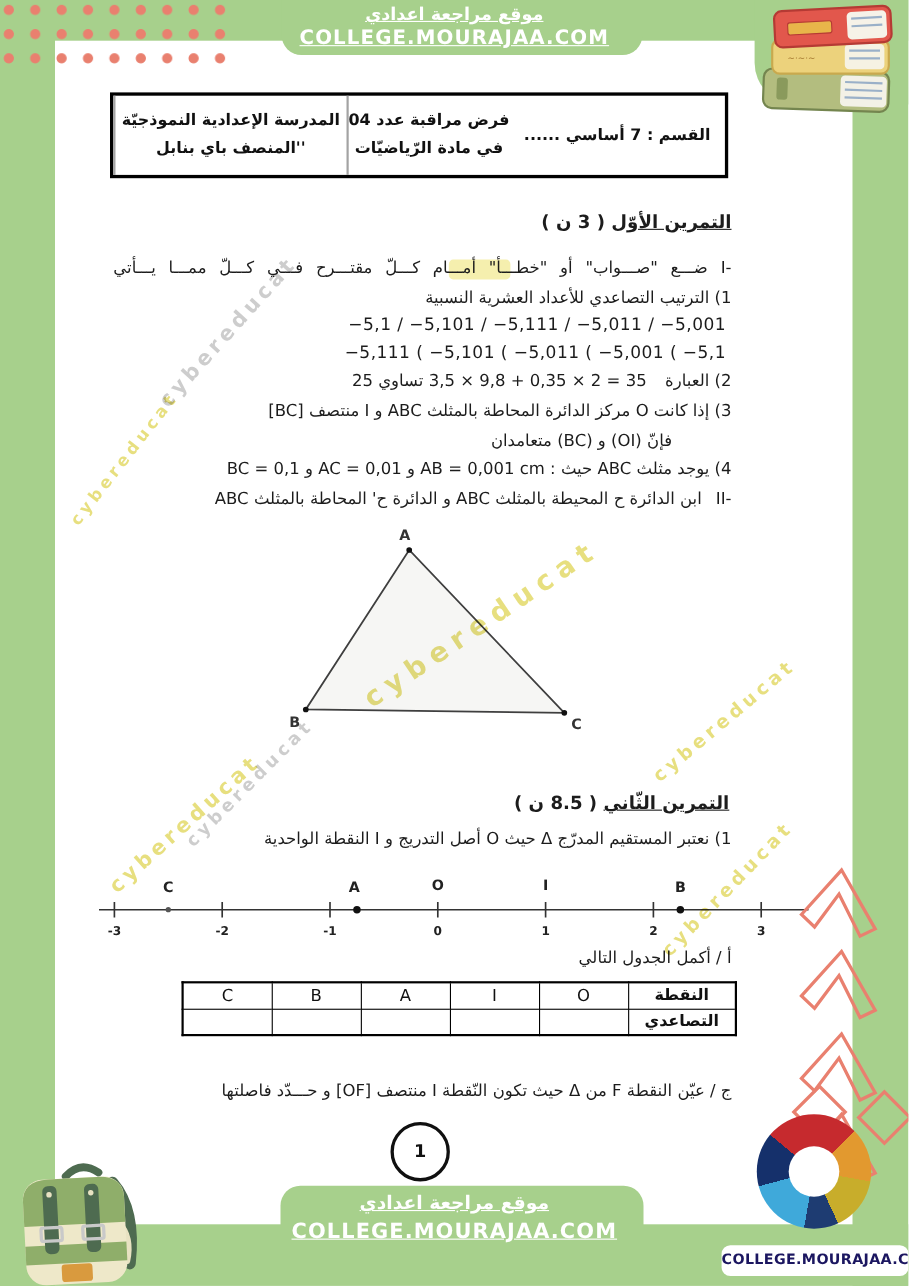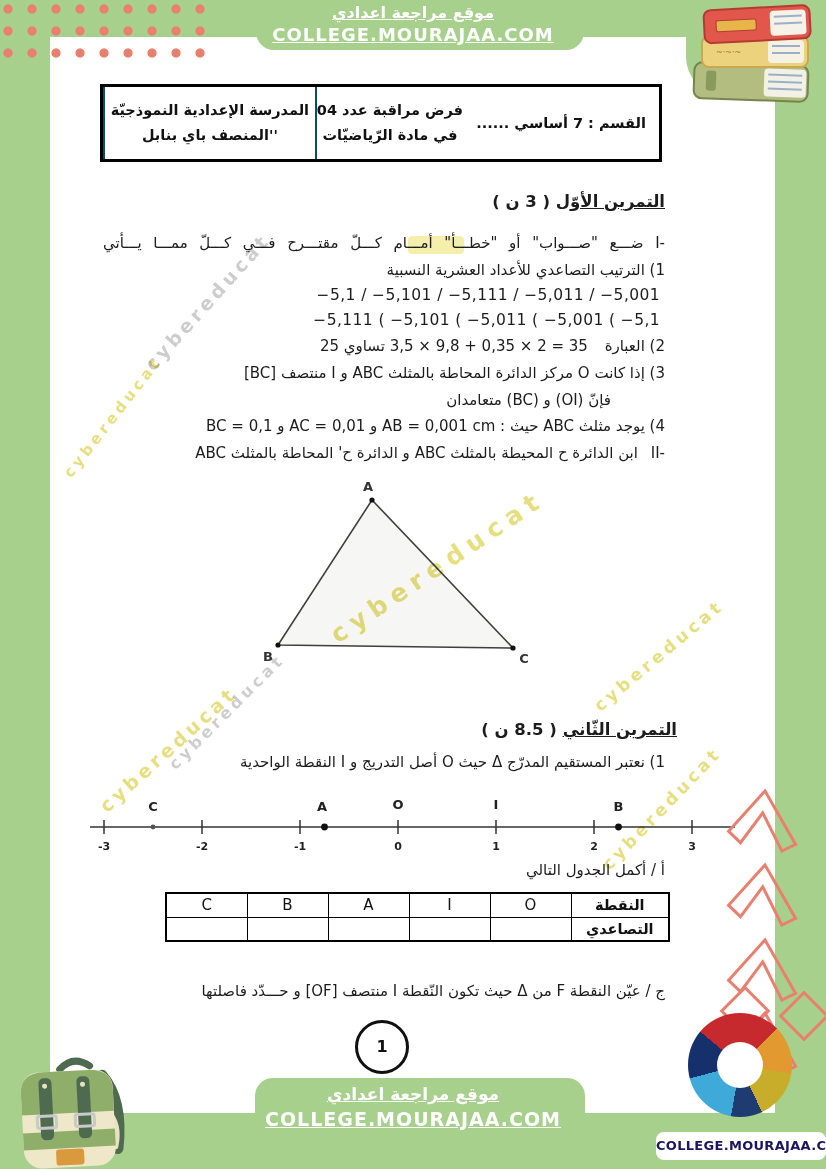--- a/index.html
+++ b/index.html
@@ -29,21 +29,21 @@
   .site-header{position:absolute;left:0;top:3px;width:100%;text-align:center;color:#fff;}
   .site-header .ar{font-size:16px;font-weight:bold;text-decoration:underline;}
   .site-header .url{font-size:18px;font-weight:bold;text-decoration:underline;letter-spacing:1px;margin-top:2px;}
   .site-footer{position:absolute;left:0;top:1084px;width:100%;text-align:center;color:#fff;}
   .site-footer .ar{font-size:17px;font-weight:bold;text-decoration:underline;}
   .site-footer .url{font-size:19px;font-weight:bold;text-decoration:underline;letter-spacing:1px;margin-top:4px;}
 
   
   .head-table{position:absolute;left:100px;top:84px;width:562px;height:78px;display:flex;flex-direction:row-reverse;
     border:3px solid #000;background:#fff;direction:rtl;}
-  .head-cell{border-left:2px solid #0c4a6e;display:flex;flex-direction:column;justify-content:center;align-items:center;
+  .head-cell{border-left:2px solid #a3a3a3;display:flex;flex-direction:column;justify-content:center;align-items:center;
     font-weight:bold;font-size:14.5px;color:#111;line-height:25px;text-align:center;}
   .head-cell:last-child{border-left:none;}
   .hc-school{width:214px;}
   .hc-exam{width:150px;}
   .hc-class{width:198px;}
 
   
   .l{position:absolute;direction:rtl;text-align:right;font-size:15px;color:var(--ink);white-space:nowrap;}
   .ex-title{font-size:16.5px;font-weight:bold;}
   .ex-title .u{text-decoration:underline;}
@@ -169,21 +169,21 @@
   <svg style="position:absolute;left:238px;top:478px;" width="330" height="200" viewBox="0 0 330 200">
     <polygon points="134,22 40,167 275,170" fill="#f6f6f4" stroke="#3f3f3f" stroke-width="1.6"></polygon>
     <circle cx="134" cy="22" r="2.6" fill="#111"></circle>
     <circle cx="40" cy="167" r="2.6" fill="#111"></circle>
     <circle cx="275" cy="170" r="2.6" fill="#111"></circle>
     <text x="130" y="13" font-size="13" font-weight="bold" fill="#333" text-anchor="middle">A</text>
     <text x="30" y="183" font-size="13" font-weight="bold" fill="#333" text-anchor="middle">B</text>
     <text x="286" y="185" font-size="13" font-weight="bold" fill="#333" text-anchor="middle">C</text>
   </svg>
 
-  <div class="l ex-title" style="right:149px;top:720px;">
+  <div class="l ex-title" style="right:163px;top:720px;">
     <span class="u">التمرين الثّاني</span>
     <span>( 8.5 ن )</span>
   </div>
   <div class="l" style="right:161px;top:753px;">1) نعتبر المستقيم المدرّج Δ حيث O أصل التدريج و I النقطة الواحدية</div>
 
   <svg style="position:absolute;left:85px;top:797px;" width="655" height="58" viewBox="0 0 655 58">
     <line x1="5" y1="30" x2="650" y2="30" stroke="#333" stroke-width="1.5"></line>
 
     <line x1="19" y1="23" x2="19" y2="37" stroke="#333" stroke-width="1.5"></line>
     <line x1="117" y1="23" x2="117" y2="37" stroke="#333" stroke-width="1.5"></line>

